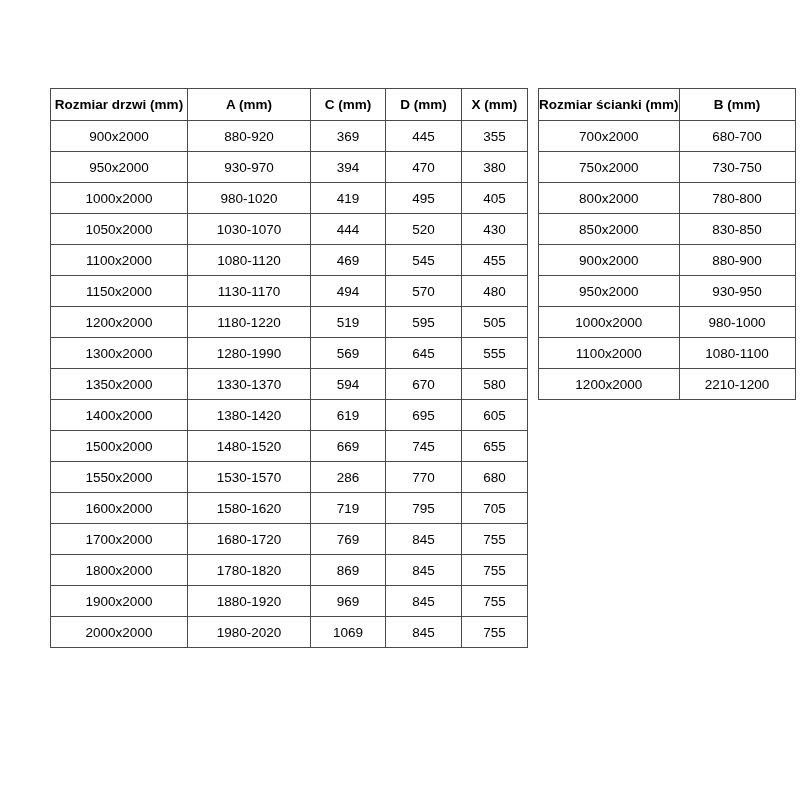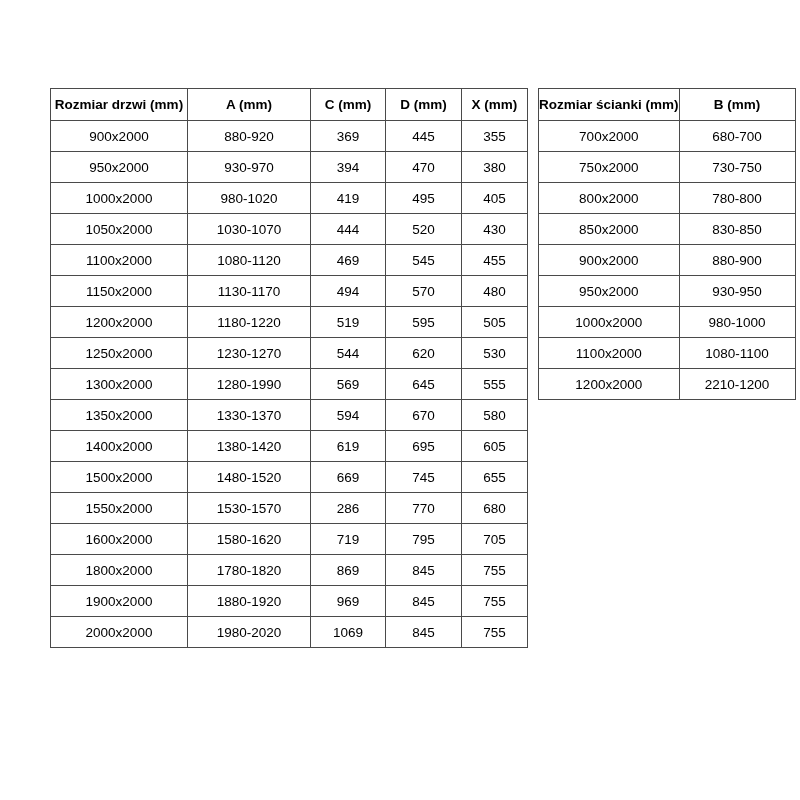--- a/index.html
+++ b/index.html
@@ -111,27 +111,20 @@
           <td>480</td>
         </tr>
         <tr>
           <td>1200x2000</td>
           <td>1180-1220</td>
           <td>519</td>
           <td>595</td>
           <td>505</td>
         </tr>
         <tr>
-          <td>1250x2000</td>
-          <td>1230-1270</td>
-          <td>544</td>
-          <td>620</td>
-          <td>530</td>
-        </tr>
-        <tr>
           <td>1300x2000</td>
           <td>1280-1990</td>
           <td>569</td>
           <td>645</td>
           <td>555</td>
         </tr>
         <tr>
           <td>1350x2000</td>
           <td>1330-1370</td>
           <td>594</td>
@@ -158,20 +151,27 @@
           <td>286</td>
           <td>770</td>
           <td>680</td>
         </tr>
         <tr>
           <td>1600x2000</td>
           <td>1580-1620</td>
           <td>719</td>
           <td>795</td>
           <td>705</td>
+        </tr>
+        <tr>
+          <td>1700x2000</td>
+          <td>1680-1720</td>
+          <td>769</td>
+          <td>845</td>
+          <td>755</td>
         </tr>
         <tr>
           <td>1800x2000</td>
           <td>1780-1820</td>
           <td>869</td>
           <td>845</td>
           <td>755</td>
         </tr>
         <tr>
           <td>1900x2000</td>

